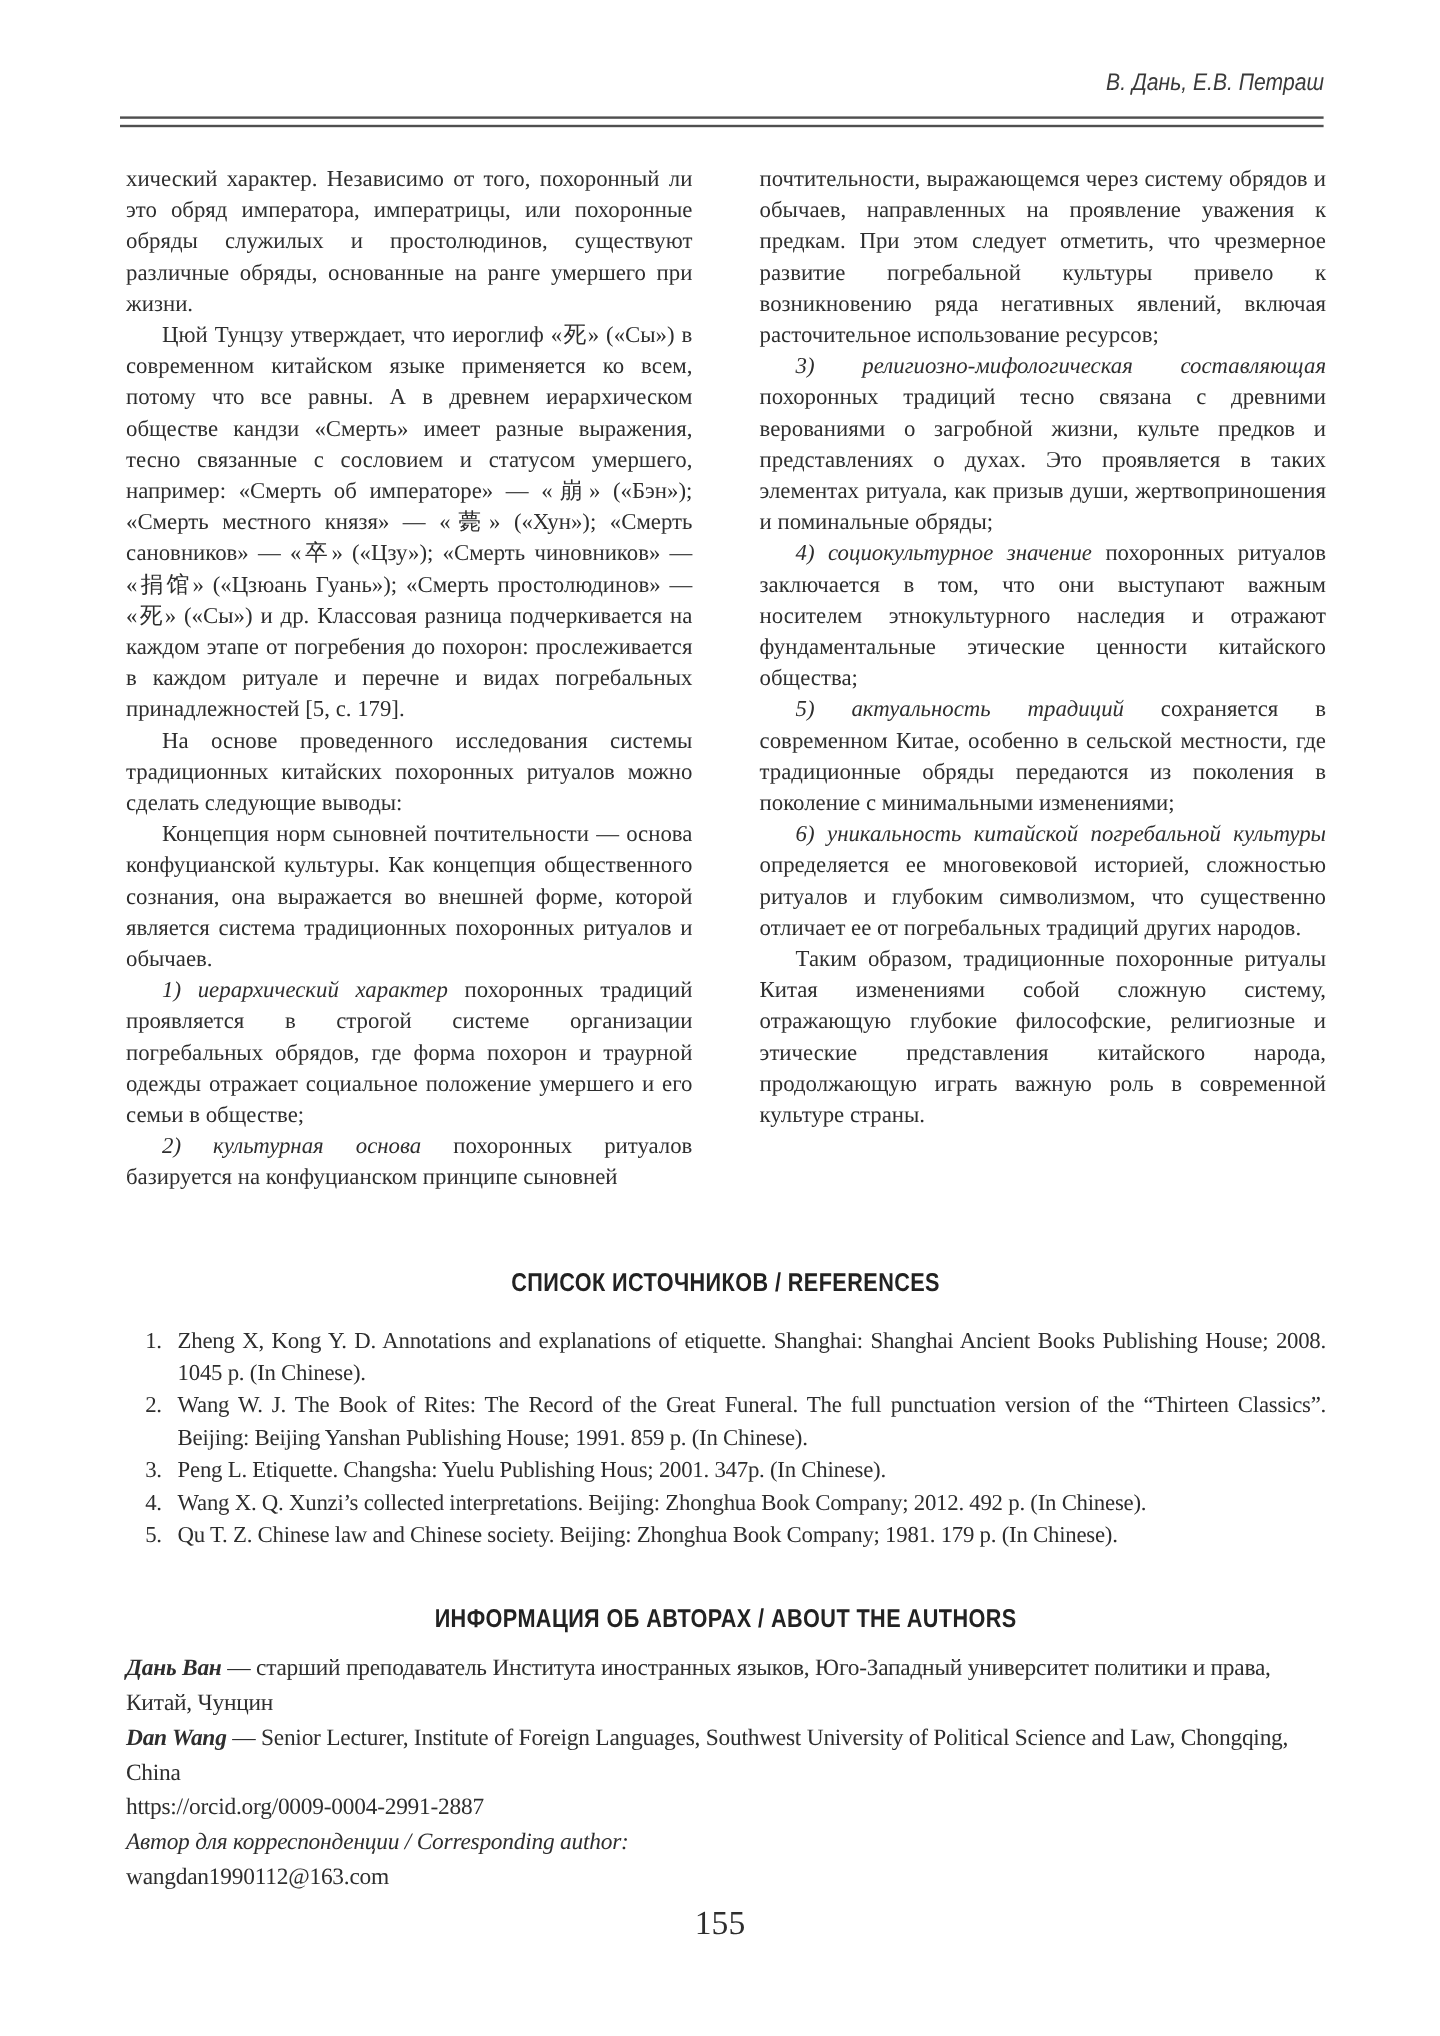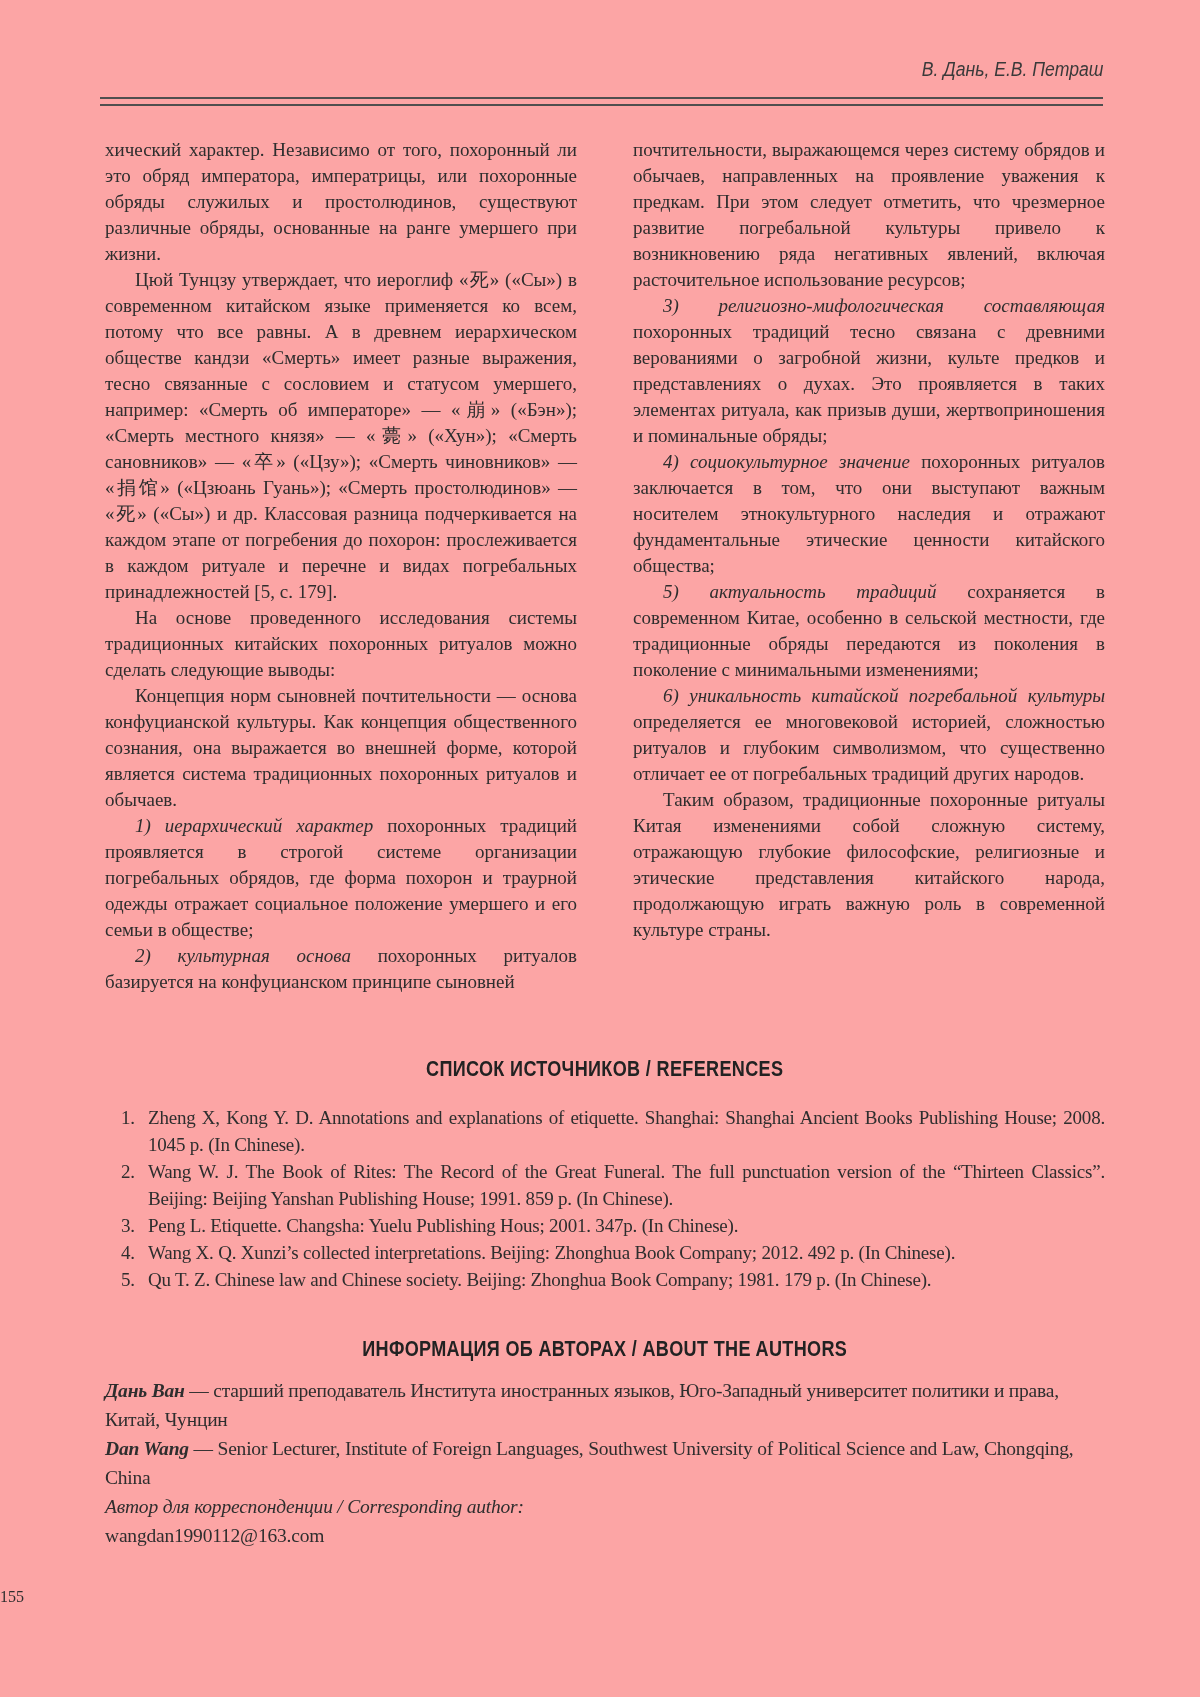--- a/index.html
+++ b/index.html
@@ -1,18 +1,18 @@
 <!DOCTYPE html>
 <html lang="ru"><head>
 <meta charset="utf-8">
 <style>
   html,body { margin:0; padding:0; background:#e9e9e9; }
   .page {
     position:relative; width:1200px; height:1697px; margin:0 auto;
-    background:#fca5a5; overflow:hidden;
+    background:#ffffff; overflow:hidden;
     font-family:"Liberation Serif","DejaVu Serif",serif; color:#2e2e2e;
   }
   .running-head {
     position:absolute; top:58px; right:97px;
     font-family:"Liberation Sans","DejaVu Sans",sans-serif;
     font-style:italic; font-size:20px; color:#3a3a3a;
     transform:scaleX(0.88); transform-origin:100% 50%; white-space:nowrap;
   }
   .double-rule {
     position:absolute; top:97px; left:100px; width:1003px; height:5px;
@@ -48,21 +48,21 @@
   #refs li { position:relative; padding-left:43px; margin:0; }
   #refs li .num { position:absolute; left:16px; }
   #authors-heading { top:1336px; }
   #authors-lines {
     position:absolute; top:1376px; left:105px; width:1000px;
     font-size:19.5px; line-height:29px; letter-spacing:-0.2px;
   }
   #authors-lines p { margin:0; }
   .page-number {
     position:absolute; top:1588px; left:0; width:1200px;
-    text-align:left; font-size:16px; color:#2e2e2e;
+    text-align:center; font-size:28px; color:#2e2e2e;
   }
 </style>
 </head>
 <body>
 
 <div class="page">
   <div class="running-head">В. Дань, Е.В. Петраш</div>
   <div class="double-rule"></div>
 
   <div class="columns">
@@ -94,18 +94,19 @@
       <li><span class="num">4.</span><span lang="en">Wang X. Q. Xunzi’s collected interpretations. Beijing: Zhonghua Book Company; 2012. 492 p. (In Chinese).</span></li>
       <li><span class="num">5.</span><span lang="en">Qu T. Z. Chinese law and Chinese society. Beijing: Zhonghua Book Company; 1981. 179 p. (In Chinese).</span></li>
     </ol>
 
   <h2 class="section-heading" id="authors-heading">
     <span class="inner">ИНФОРМАЦИЯ ОБ АВТОРАХ / ABOUT THE AUTHORS</span>
   </h2>
   <div id="authors-lines">
       <p><span class="bi">Дань Ван</span><span> — старший преподаватель Института иностранных языков, Юго-Западный университет политики и права, Китай, Чунцин</span></p>
       <p><span class="bi">Dan Wang</span><span> — Senior Lecturer, Institute of Foreign Languages, Southwest University of Political Science and Law, Chongqing, China</span></p>
+      <p><span>https://orcid.org/0009-0004-2991-2887</span></p>
       <p><span class="it">Автор для корреспонденции / Corresponding author:</span></p>
       <p><span>wangdan1990112@163.com</span></p>
     </div>
 
   <div class="page-number">155</div>
 </div>
 
 </body></html>

